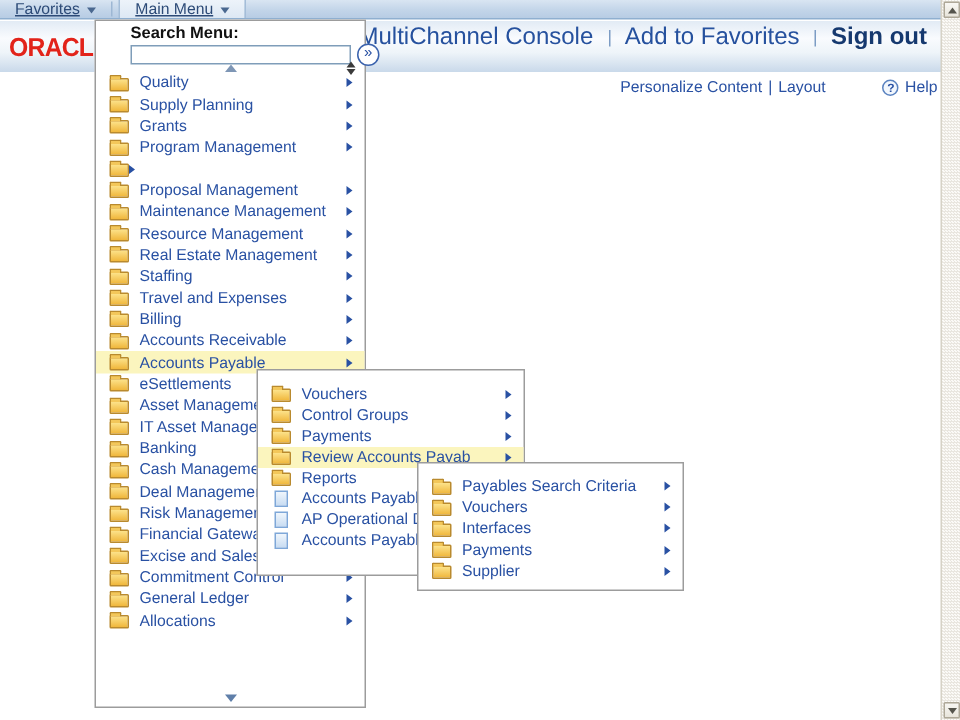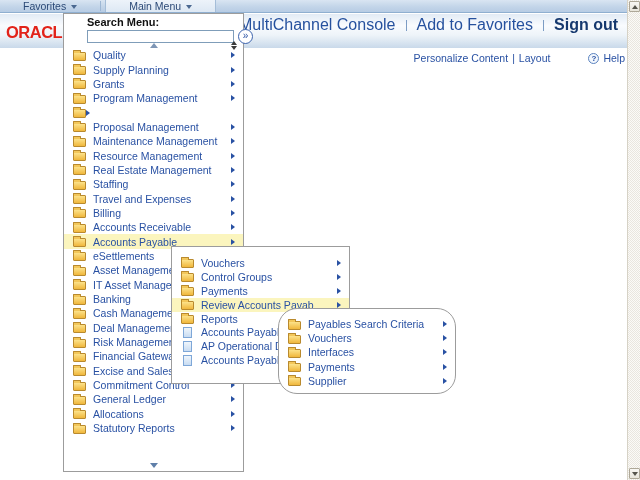--- a/index.html
+++ b/index.html
@@ -4,21 +4,21 @@
 <style>
   * { margin:0; padding:0; box-sizing:border-box; }
   html,body { width:640px; height:480px; }
   body { font-family:"Liberation Sans", sans-serif; background:#fff; overflow:hidden; }
   .stage { position:relative; width:640px; height:480px; background:#ffffff; overflow:hidden; }
 
   
   .topbar { position:absolute; left:0; top:0; width:640px; height:13px;
     background:linear-gradient(180deg,#d9e5f2 0%,#c3d5e9 55%,#b7cce4 100%);
     border-bottom:1px solid #8fafd0; display:flex; align-items:stretch; }
-  .tb-item { display:flex; align-items:center; padding:0 23px; font-size:10.5px; color:#2c4a77; cursor:pointer; white-space:nowrap; }
+  .tb-item { display:flex; align-items:center; padding:0 10px; font-size:10.5px; color:#2c4a77; cursor:pointer; white-space:nowrap;text-decoration:underline; }
   .tb-item.active { background:linear-gradient(180deg,#edf3fa 0%,#dde8f4 100%);
     border-left:1px solid #a4bdd8; border-right:1px solid #a4bdd8; margin-left:4px; }
   .caret-down { width:0; height:0; border-left:3.5px solid transparent; border-right:3.5px solid transparent;
     border-top:4px solid #4a6890; margin-left:5px; margin-top:1px; }
   .tb-sep { width:1px; background:#9db7d4; margin:1px 0; }
 
   
   .banner { position:absolute; left:0; top:14px; width:640px; height:34px;
     background:linear-gradient(180deg,#e2ebf5 0%,#f9fbfe 34%,#eef4f9 62%,#c9d9ea 100%); }
   .logo { position:absolute; left:6px; top:9px; font-size:16.5px; font-weight:bold; letter-spacing:-0.5px;
@@ -35,21 +35,21 @@
   .pa-sep { margin:0 4px; color:#2951a3; }
   .help-wrap { display:flex; align-items:center; margin-left:38px; cursor:pointer; }
   .help-icon { width:11px; height:11px; border:1px solid #5b83c0; border-radius:50%; color:#2951a3;
     font-size:8px; font-weight:bold; display:flex; align-items:center; justify-content:center; margin-right:4px;
     background:#f2f7fd; }
 
   
   .panel { position:absolute; background:#ffffff; border:1px solid #9c9c9c; }
   .panel1 { left:63px; top:13px; width:181px; height:459px; z-index:10; }
   .panel2 { left:171px; top:246px; width:179px; height:138px; z-index:11; padding-top:9px; }
-  .panel3 { left:278px; top:308px; width:178px; height:86px;  z-index:12; padding-top:8px;border-radius:19px; }
+  .panel3 { left:278px; top:308px; width:178px; height:86px;  z-index:12; padding-top:8px; }
 
   .search-block { position:absolute; left:17px; top:0; width:100%; padding:2px 5px 0 6px; }
   .search-label { font-size:11px; font-weight:bold; color:#111; margin-bottom:1px; }
   .search-row { display:flex; align-items:center; }
   .search-input { width:147px; height:13px; border:1px solid #7f9db9; font-size:10px; padding:0 2px;
     font-family:"Liberation Sans", sans-serif; }
   .go-btn { width:15px; height:15px; border:1px solid #3a62ad; border-radius:50%; margin-left:4px;
     color:#2951a3; font-size:10px; line-height:12px; text-align:center; background:#fff; cursor:pointer; }
   .resize-icon { position:absolute; right:6px; top:27px; display:flex; flex-direction:column; align-items:center; cursor:pointer; }
   .tri-up-sm { width:0; height:0; border-left:3.5px solid transparent; border-right:3.5px solid transparent;
@@ -276,25 +276,20 @@
         <div class="mi">
           <span class="folder"></span>
           <span class="lbl">General Ledger</span>
           <span class="arr"></span>
         </div>
         <div class="mi">
           <span class="folder"></span>
           <span class="lbl">Allocations</span>
           <span class="arr"></span>
         </div>
-        <div class="mi">
-          <span class="folder"></span>
-          <span class="lbl">Statutory Reports</span>
-          <span class="arr"></span>
-        </div>
       </div>
     <div class="scroll-ind down">
       <span class="tri-down"></span>
     </div>
   </div>
 
   <div class="panel panel2">
       <div class="mi">
         <span class="folder"></span>
         <span class="lbl">Vouchers</span>

